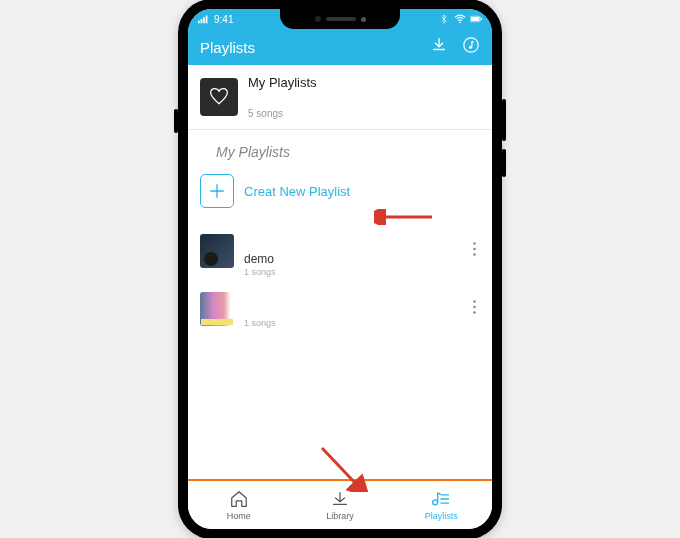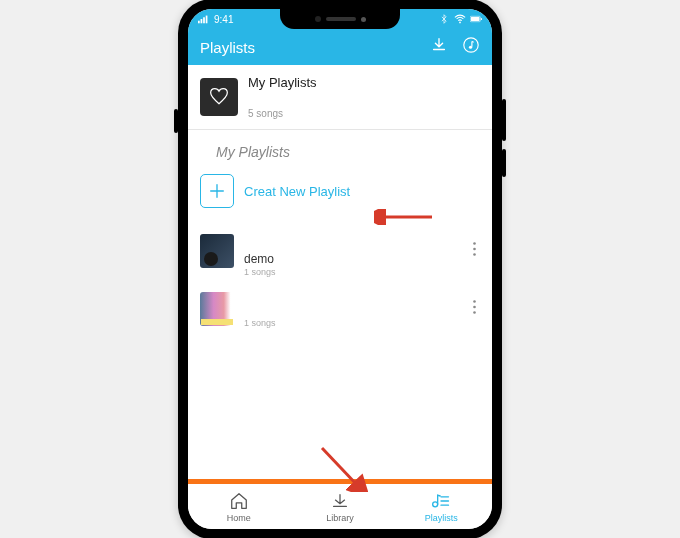--- a/index.html
+++ b/index.html
@@ -90,21 +90,21 @@
   .pl-thumb.t1::after { content:''; position:absolute; bottom:2px; left:4px; width:14px; height:14px; background:#1a1a1a; border-radius:50%; }
   .pl-thumb.t2 { background: linear-gradient(90deg,#5a7a9a 0%,#d688c5 40%,#e89aa5 70%,#fff 90%); position:relative; }
   .pl-thumb.t2::after { content:''; position:absolute; bottom:1px; left:1px; right:1px; height:6px; background:#f5e074; }
   .pl-info { flex: 1; margin-top: 28px; }
   .pl-title { font-size: 12px; color: #333; }
   .pl-sub { font-size: 9px; color: #aaa; margin-top: 1px; }
   .pl-more { padding: 4px; }
   .pl-more svg { width: 3px; height: 14px; }
 
   .tabbar {
-    height: 50px; border-top: 5px solid #f97316; background: #fff;
+    height: 50px; border-top: 2px solid #f97316; background: #fff;
     display: flex;
   }
   .tab {
     flex: 1; display: flex; flex-direction: column; align-items: center; justify-content: center;
     gap: 2px;
   }
   .tab svg { width: 20px; height: 20px; }
   .tab-label { font-size: 9px; color: #666; }
   .tab.active .tab-label { color: #29b6e6; }
 

